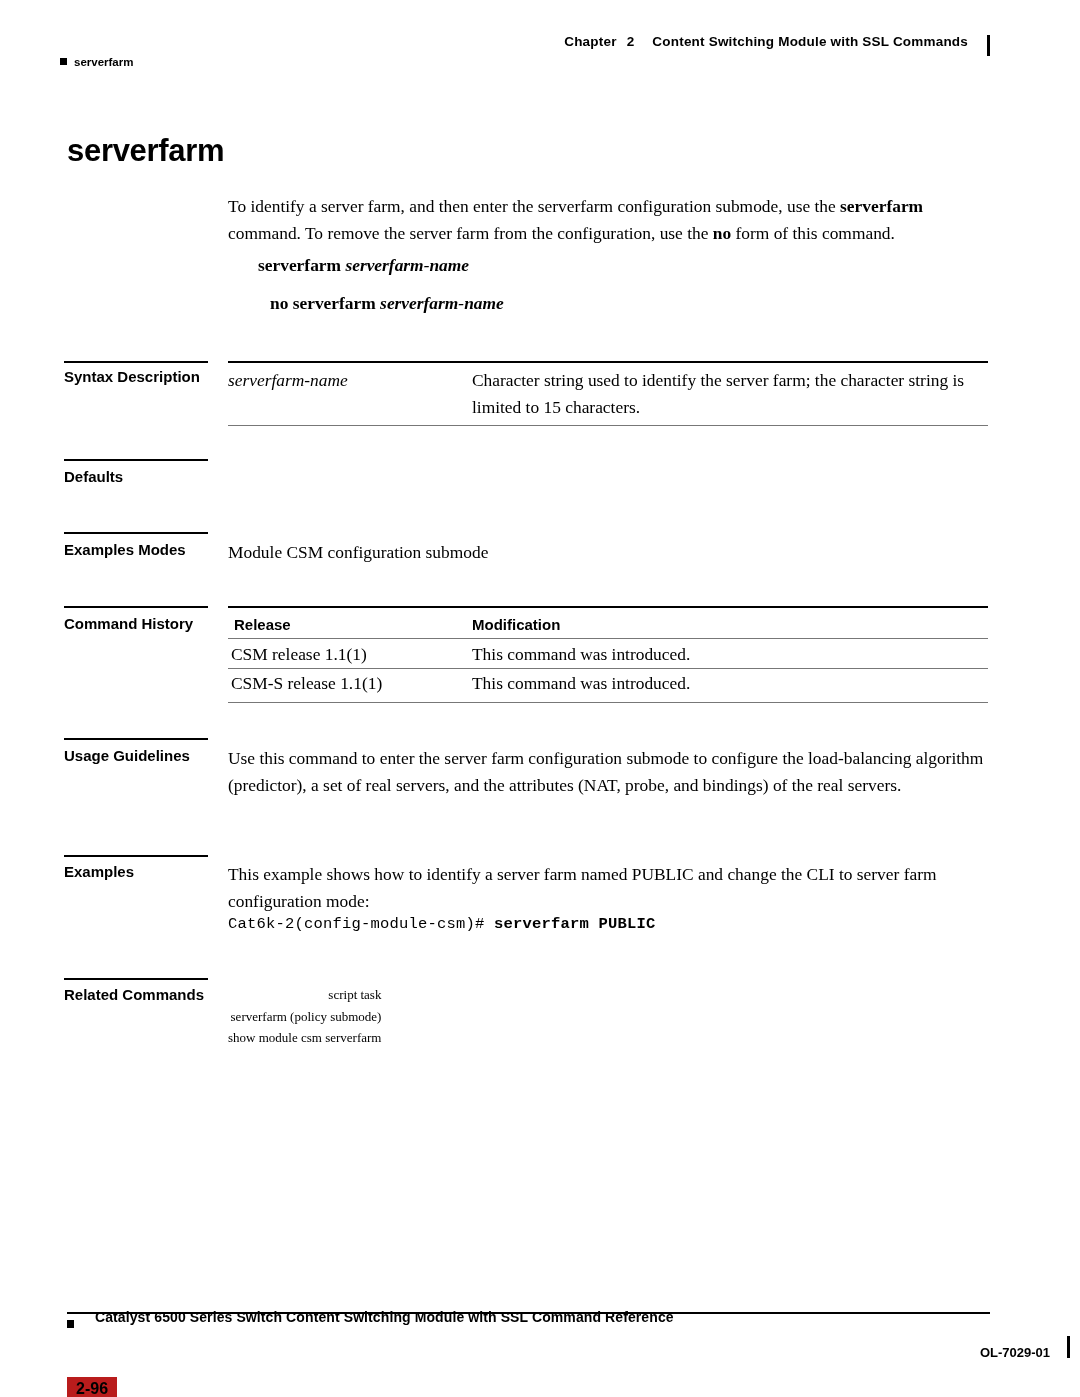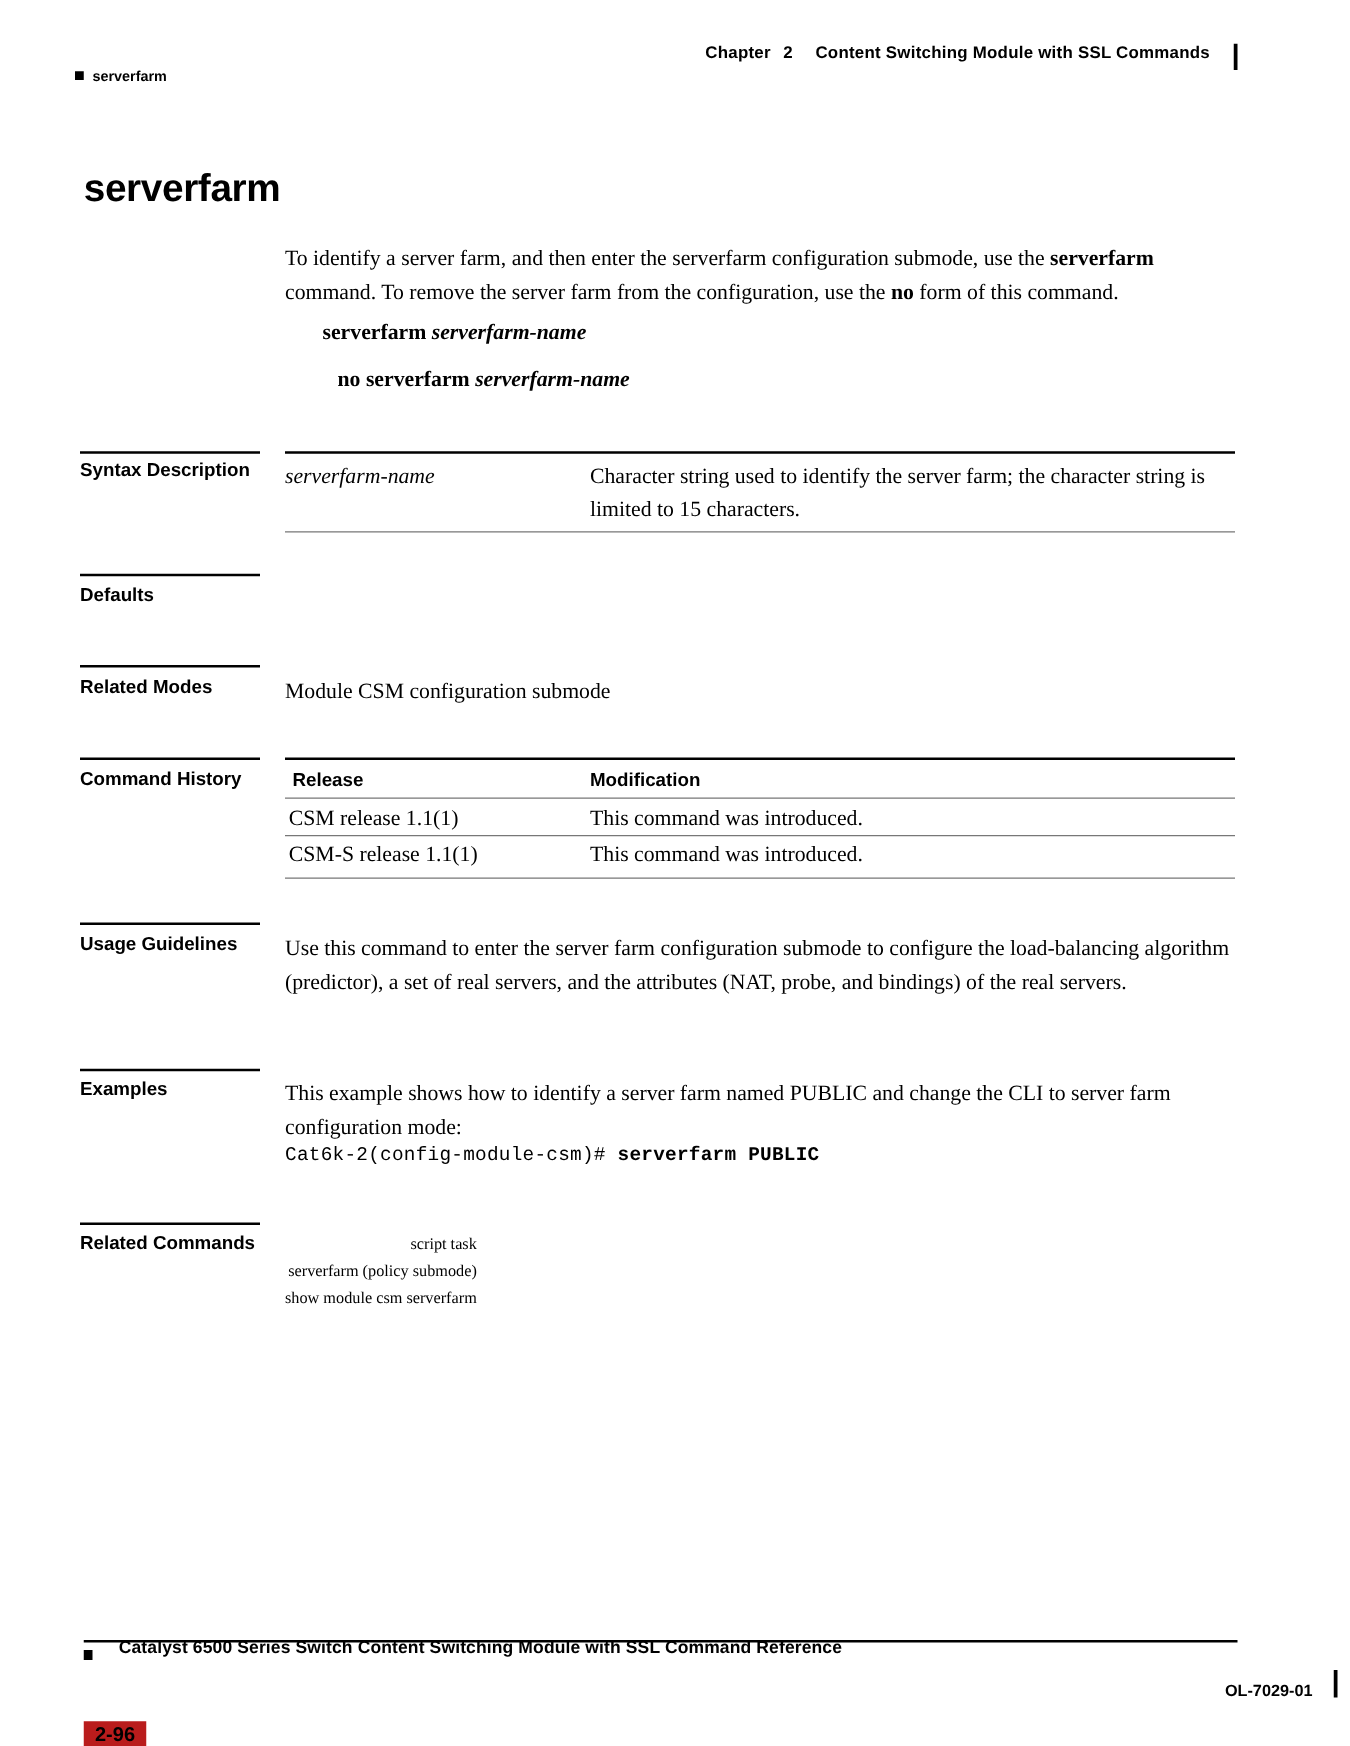--- a/index.html
+++ b/index.html
@@ -238,21 +238,21 @@
   <div class="rule rule-wide" style="top:361px"></div>
   <div class="sec-label" style="top:368px">Syntax Description</div>
   <div class="body-text italic" style="top:367px; width:220px;">serverfarm-name</div>
   <div class="col2" style="top:367px">Character string used to identify the server farm; the character string is limited to 15 characters.</div>
   <div class="rule rule-wide rule-thin" style="top:425px"></div>
 
   <div class="rule rule-label" style="top:459px"></div>
   <div class="sec-label" style="top:468px">Defaults</div>
 
   <div class="rule rule-label" style="top:532px"></div>
-  <div class="sec-label" style="top:541px">Related Modes</div>
+  <div class="sec-label" style="top:541px">Examples Modes</div>
   <div class="body-text" style="top:539px">Module CSM configuration submode</div>
 
   <div class="rule rule-label" style="top:606px"></div>
   <div class="rule rule-wide" style="top:606px"></div>
   <div class="sec-label" style="top:615px">Command History</div>
   <div class="tbl-head" style="left:234px; top:616px">Release</div>
   <div class="tbl-head" style="left:472px; top:616px">Modification</div>
   <div class="rule rule-wide rule-thin" style="top:638px"></div>
 
   <div class="body-text" style="left:231px; top:641px; width:230px">CSM release 1.1(1)</div>

